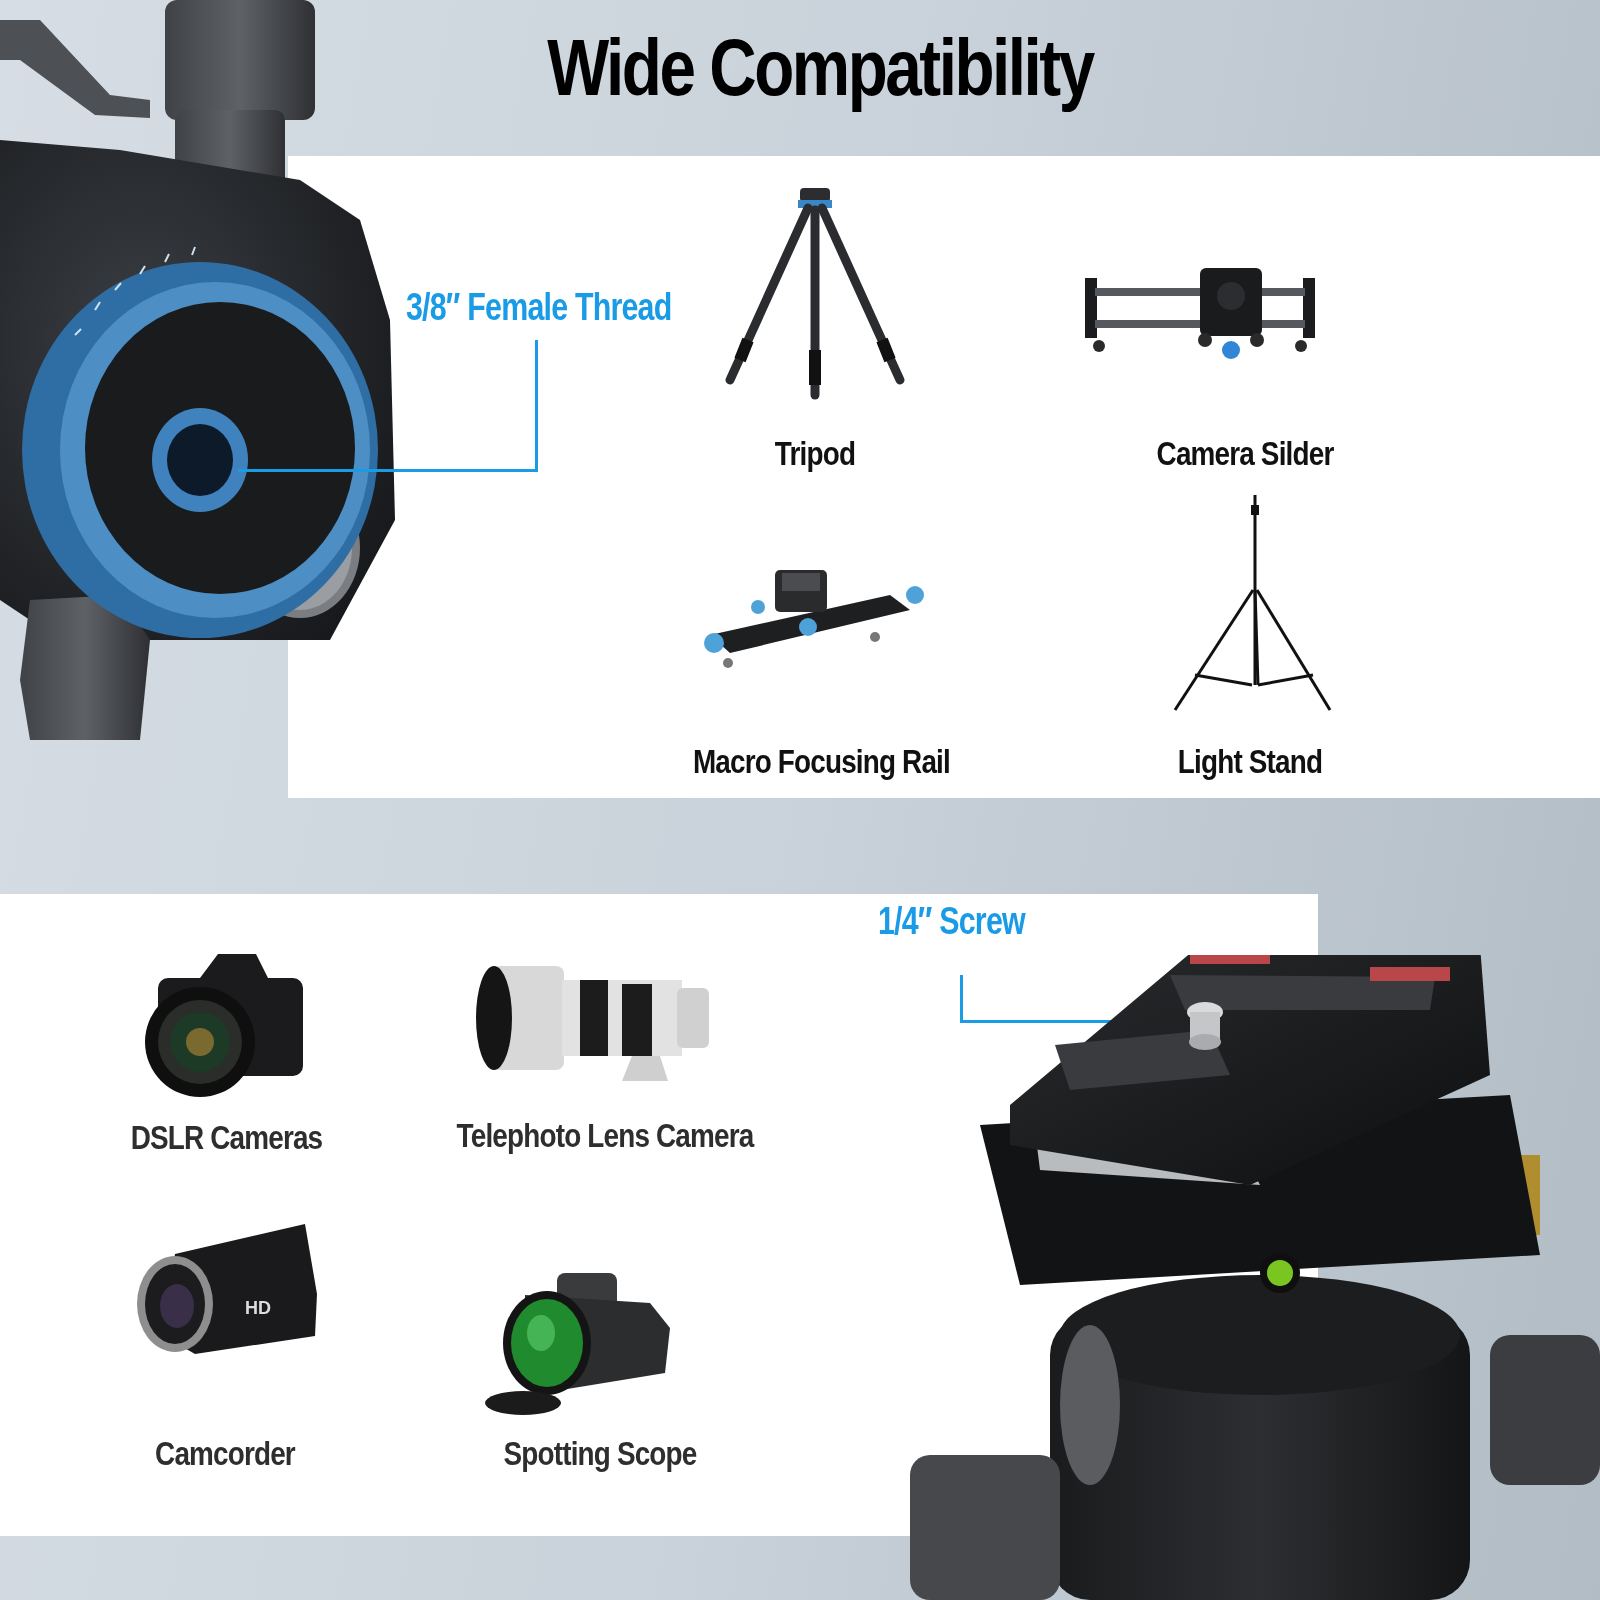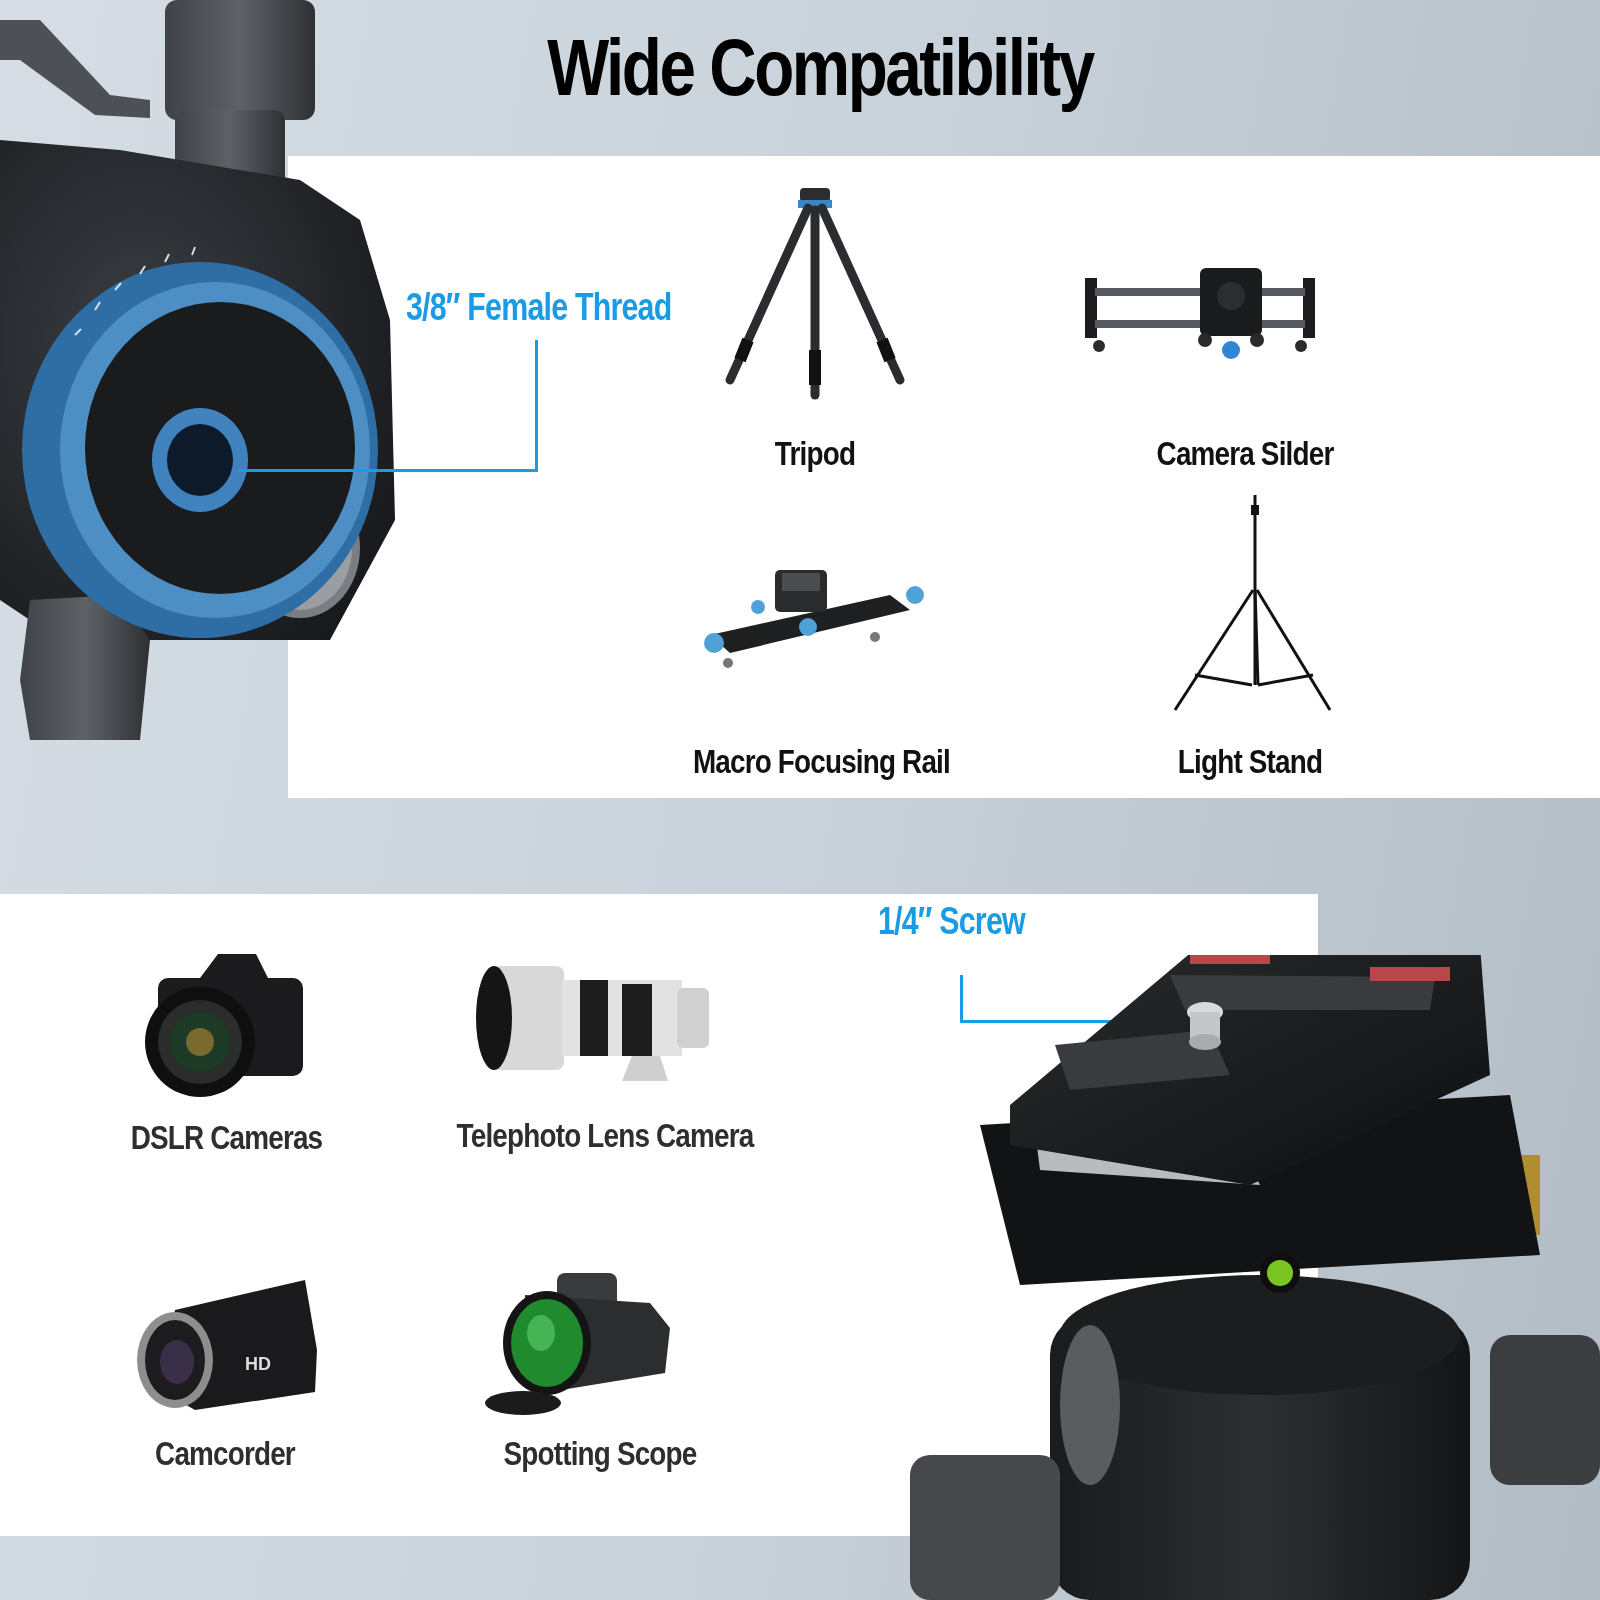--- a/index.html
+++ b/index.html
@@ -170,21 +170,21 @@
     <ellipse cx="22" cy="52" rx="18" ry="52" fill="#151515"></ellipse>
     <rect x="90" y="14" width="120" height="76" fill="#e2e2e2"></rect>
     <rect x="108" y="14" width="28" height="76" fill="#1c1c1c"></rect>
     <rect x="150" y="18" width="30" height="72" fill="#1c1c1c"></rect>
     <rect x="205" y="22" width="32" height="60" rx="6" fill="#d0d0d0"></rect>
     <path d="M160 90 L188 90 L196 115 L150 115 Z" fill="#cfcfcf"></path>
   </svg>
 </div>
 <div class="abs label gray" style="left:420px;top:1116px;width:370px;">Telephoto Lens Camera</div>
 
-<div class="abs" style="left:135px;top:1280px;width:185px;height:135px;">
+<div class="abs" style="left:135px;top:1224px;width:185px;height:135px;">
   <svg width="185" height="135" viewBox="0 0 185 135">
     <polygon points="40,30 170,0 182,70 180,112 60,130 25,110" fill="#1a1a1c"></polygon>
     <ellipse cx="40" cy="80" rx="38" ry="48" fill="#8e8e8e"></ellipse>
     <ellipse cx="40" cy="80" rx="30" ry="40" fill="#1c1c1e"></ellipse>
     <ellipse cx="42" cy="82" rx="17" ry="22" fill="#3a2f48"></ellipse>
     <text x="110" y="90" font-family="Liberation Sans, sans-serif" font-weight="700" font-size="18" fill="#ddd">HD</text>
   </svg>
 </div>
 <div class="abs label gray" style="left:120px;top:1434px;width:210px;">Camcorder</div>
 

